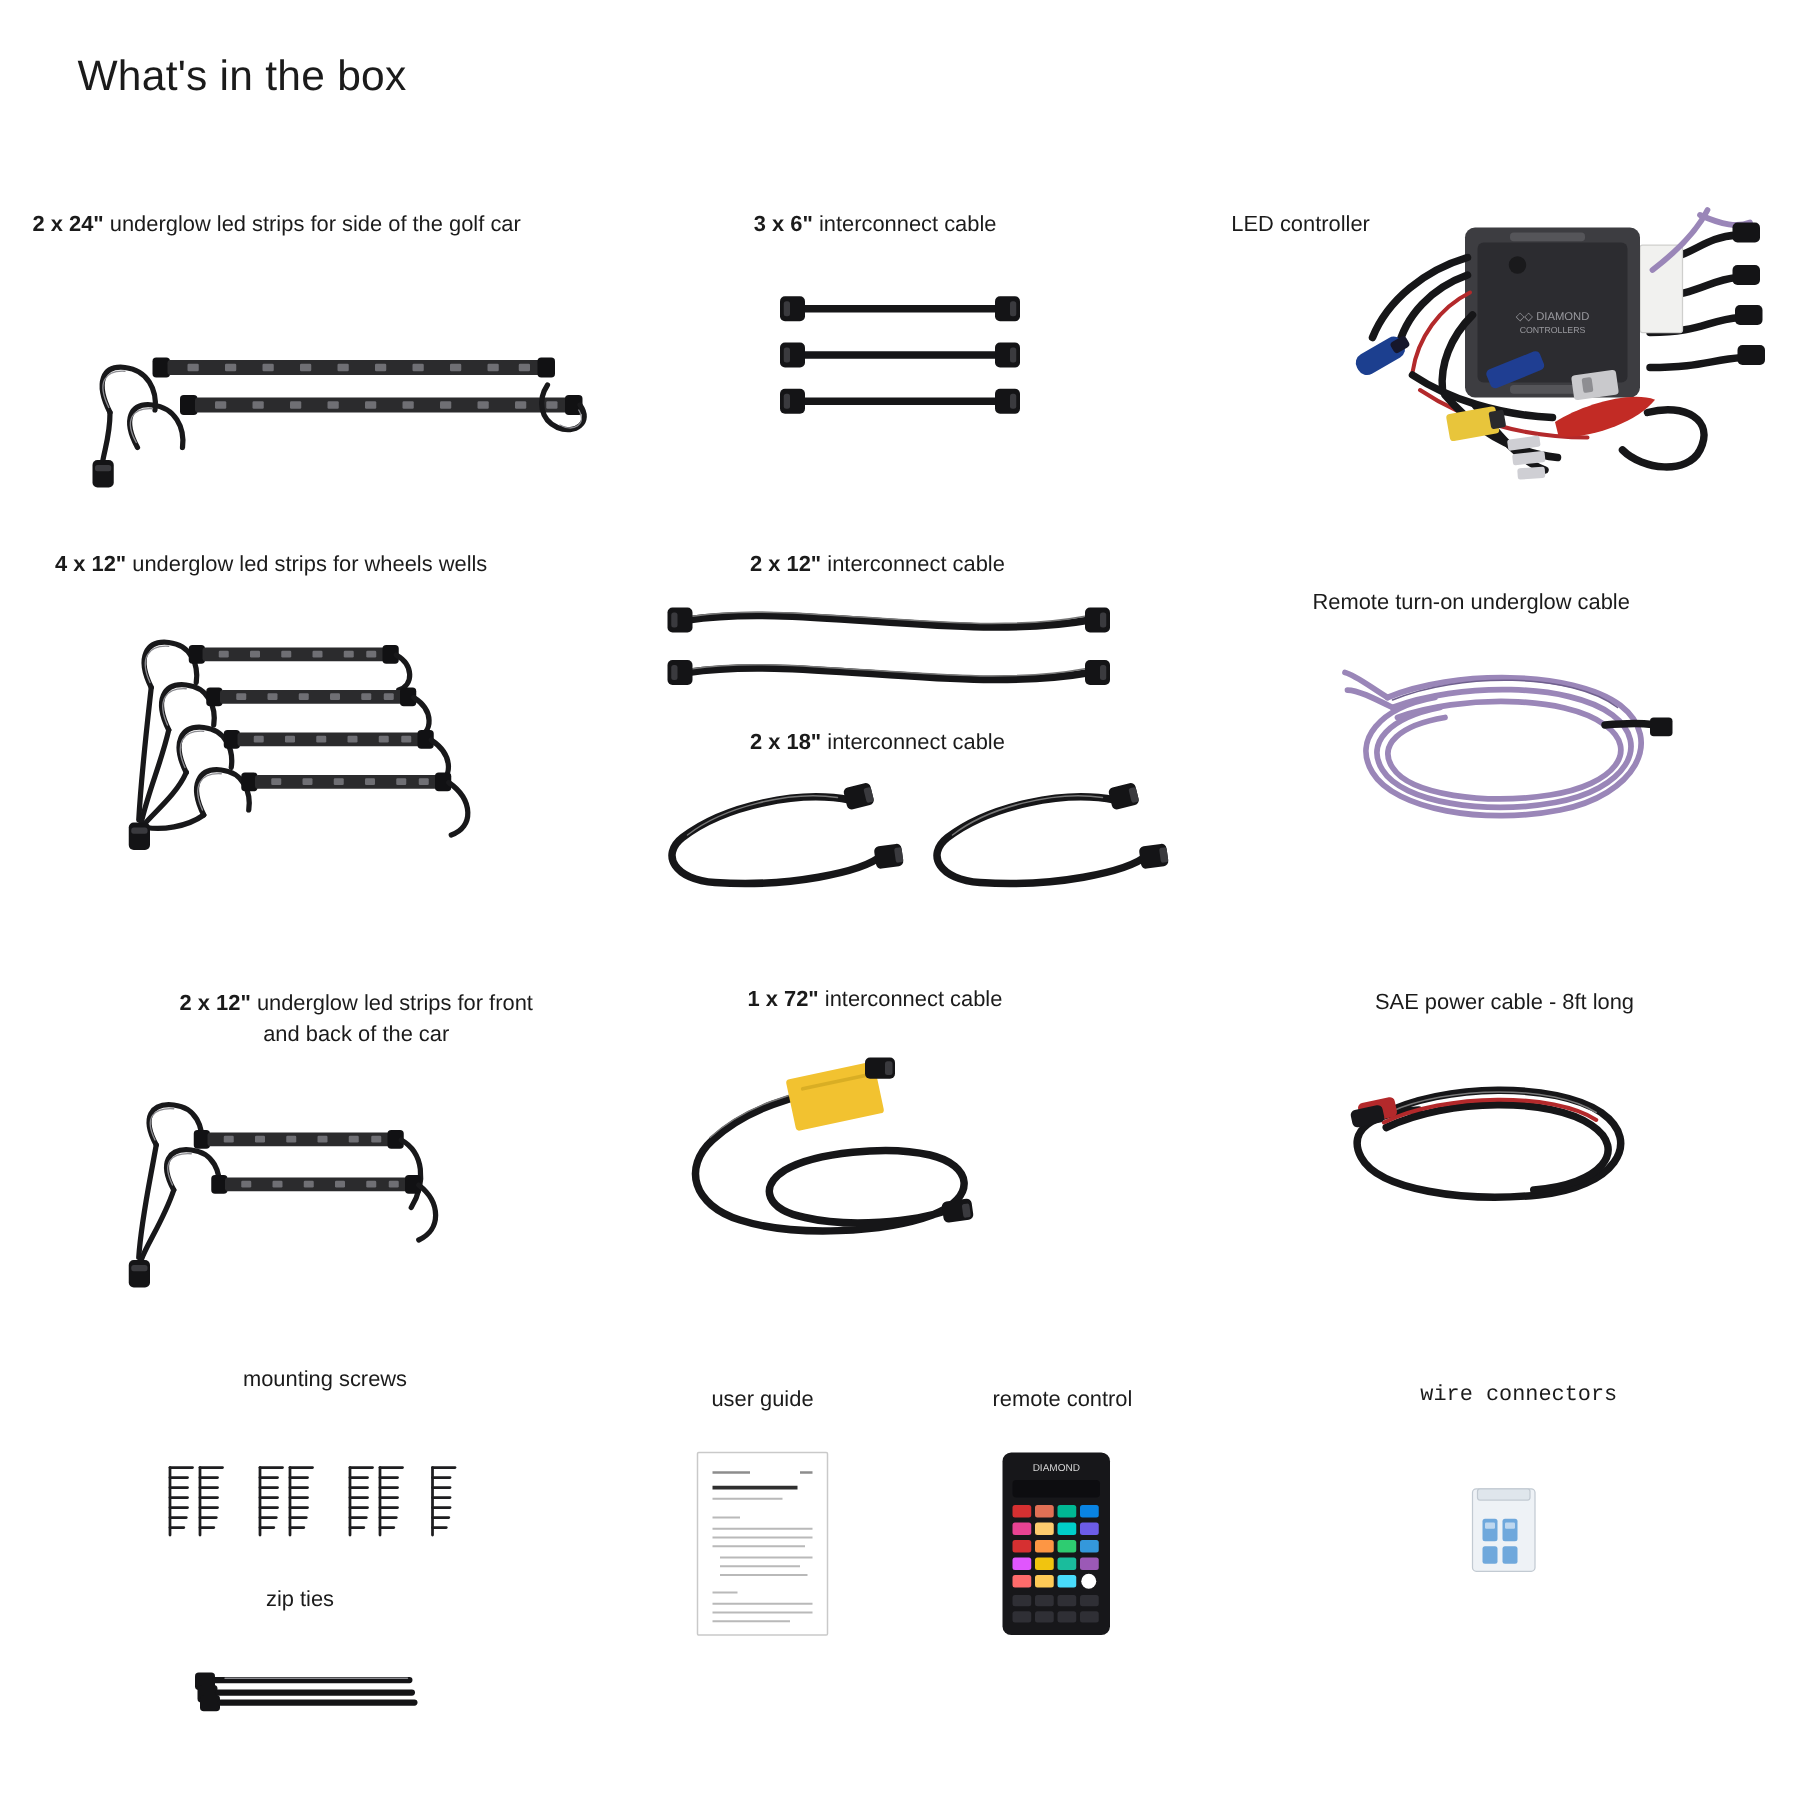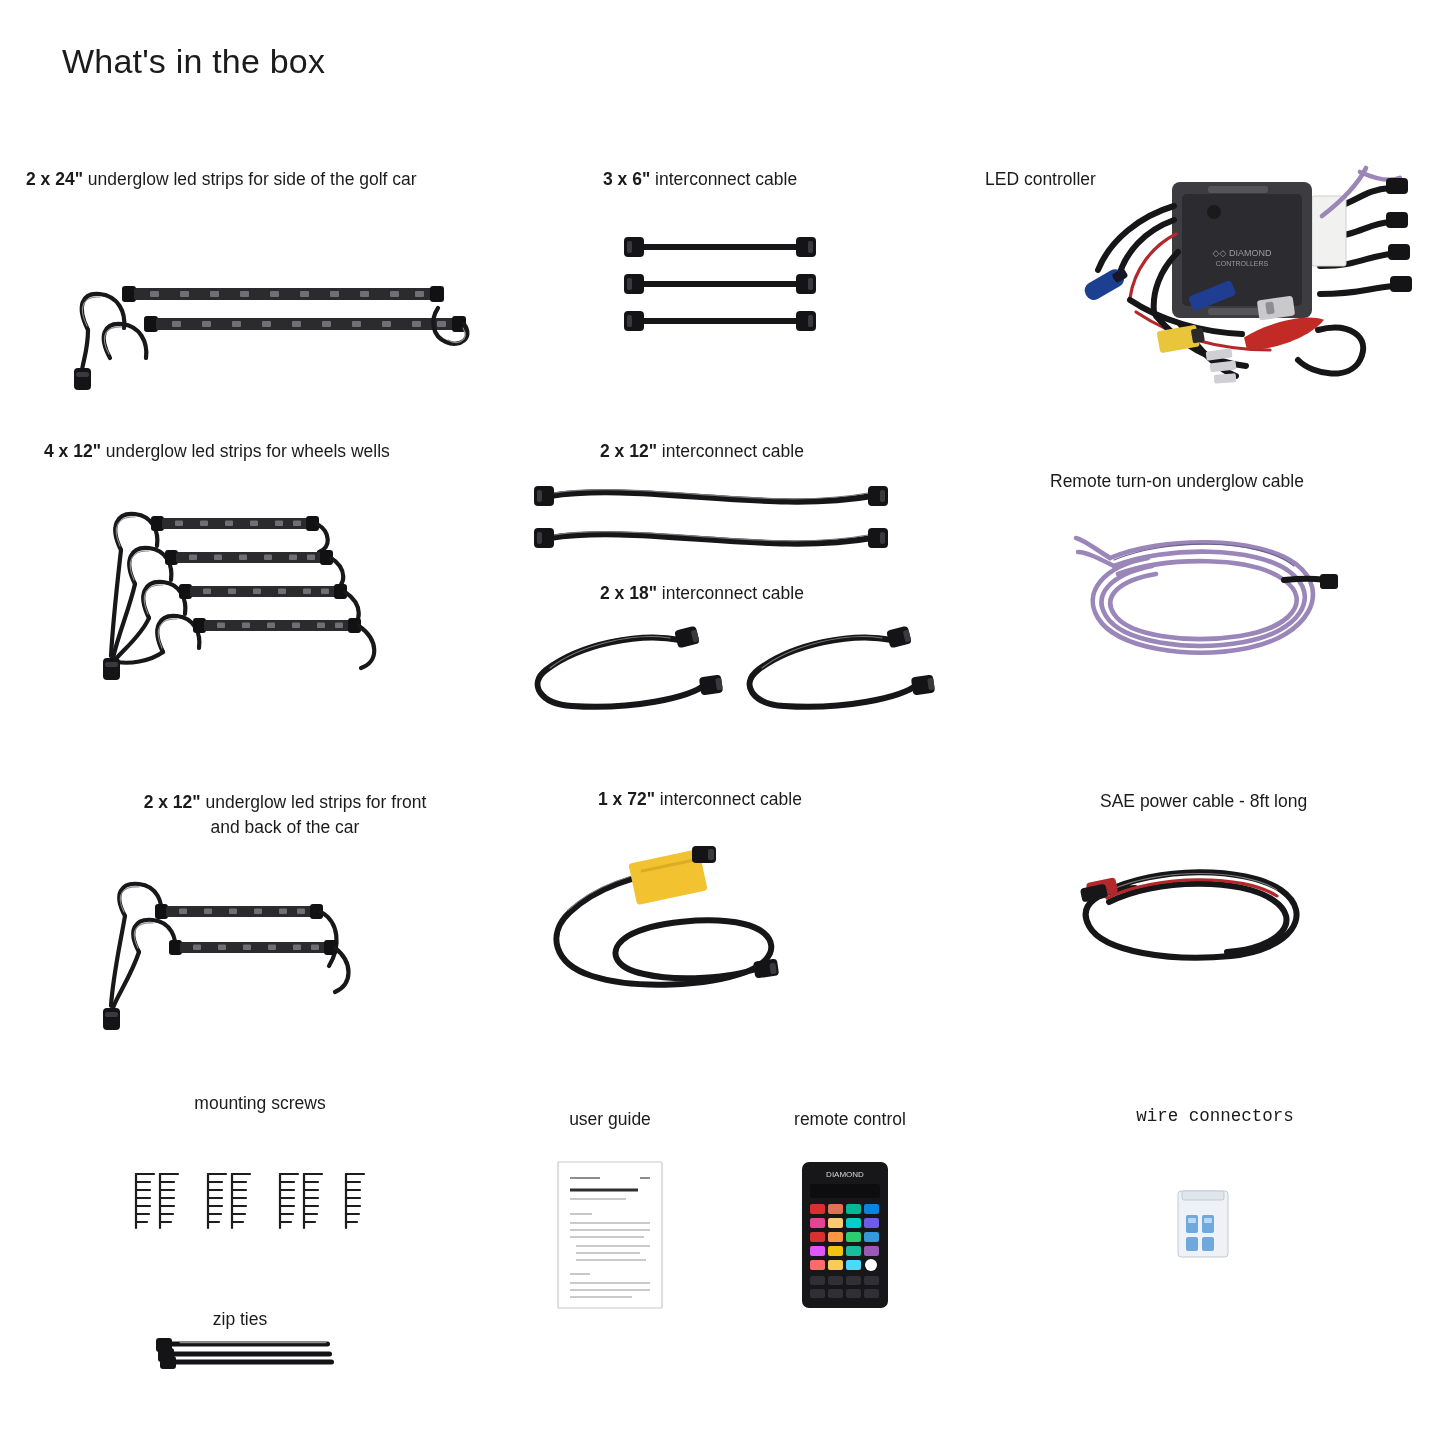--- a/index.html
+++ b/index.html
@@ -338,21 +338,21 @@
             <line x1="0" y1="18" x2="14" y2="18"></line>
           <line x1="0" y1="26" x2="14" y2="26"></line>
             <line x1="0" y1="34" x2="14" y2="34"></line>
           <line x1="0" y1="42" x2="13" y2="42"></line>
             <line x1="0" y1="50" x2="11" y2="50"></line>
         </g>
       </g>
     </svg>
   </div>
 
-  <div class="cap center" style="left:140px; top:1268px; width:200px;margin-top:40px;">
+  <div class="cap center" style="left:140px; top:1268px; width:200px;">
     <span>zip ties</span>
   </div>
 
   <div class="art" style="left:140px; top:1320px;">
     <svg width="230" height="60" viewBox="0 0 230 60">
       <g fill="#141416">
         <rect x="16" y="18" width="16" height="14" rx="3"></rect>
         <rect x="30" y="21.5" width="160" height="5" rx="2.5"></rect>
         <rect x="18" y="28" width="16" height="14" rx="3"></rect>
         <rect x="32" y="31.5" width="160" height="5" rx="2.5"></rect>

